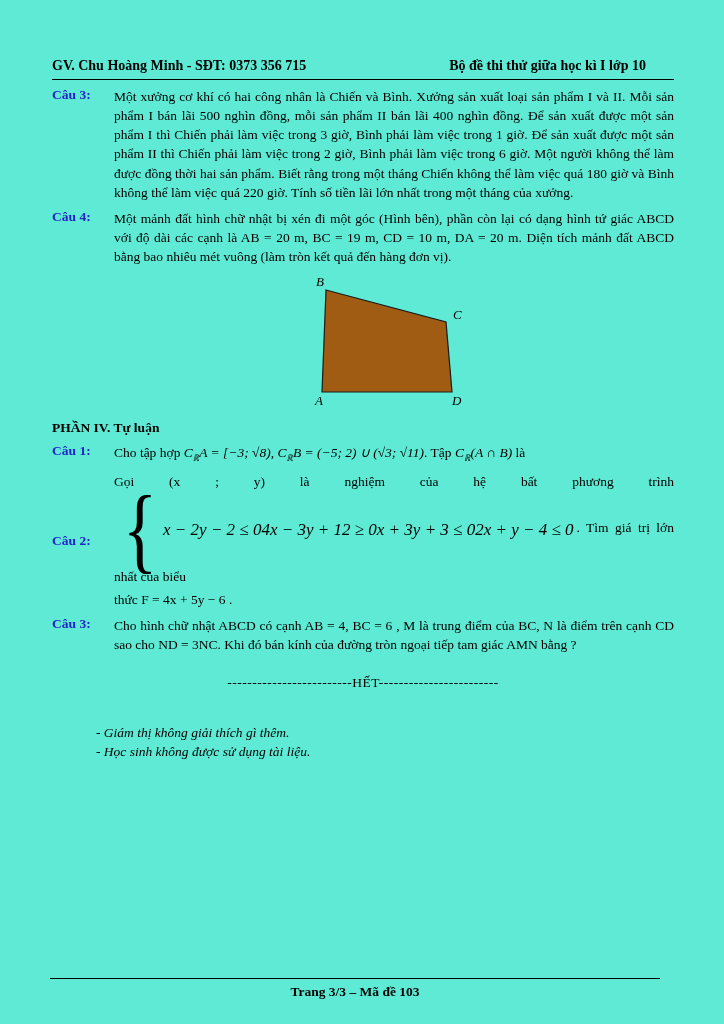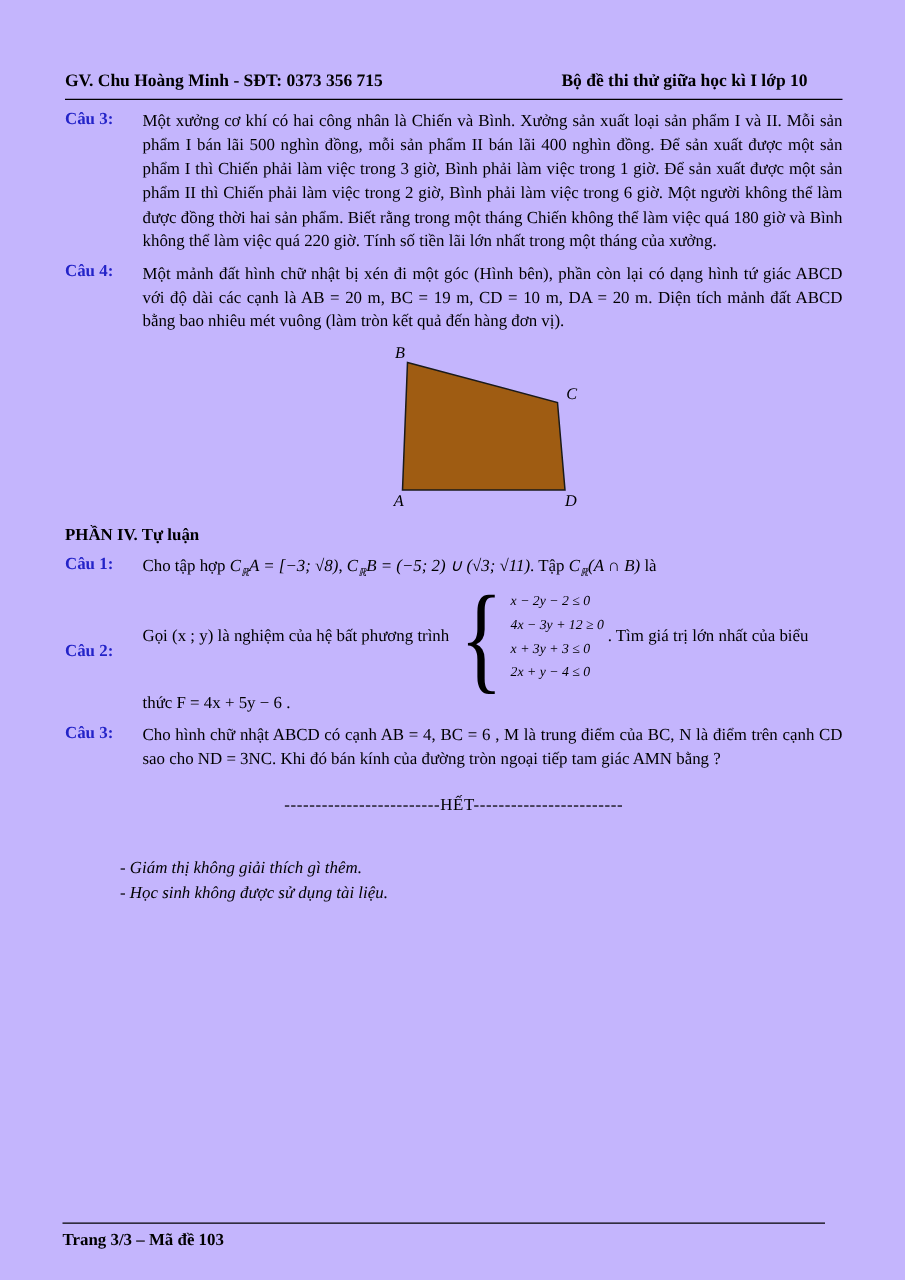--- a/index.html
+++ b/index.html
@@ -1,21 +1,21 @@
 <!DOCTYPE html>
 <html><head>
 <meta charset="utf-8">
 <style>
   * { box-sizing: border-box; }
   html, body { margin: 0; padding: 0; background: #ffffff; }
   .page {
     position: relative;
     width: 724px;
     height: 1024px;
-    background: #c4b5fd;
+    background: #5eead4;
     font-family: "Liberation Serif", serif;
     font-size: 13.5px;
     color: #000;
     overflow: hidden;
   }
   .content { padding: 14px 50px 0 52px; }
 
   .header {
     display: flex;
     justify-content: space-between;
@@ -58,23 +58,22 @@
   .brace {
     font-family: "Liberation Serif", serif;
     font-size: 96px;
     line-height: 76px;
     font-weight: 400;
     display: inline-block;
     transform: scaleX(0.75);
   }
   .sys-lines {
     display: inline-flex;
-    flex-direction: column;
     font-style: italic;
-    font-size: 11px;
+    font-size: 17px;
     line-height: 19px;
     text-align: left;
   }
   .cont-line { margin-top: 4px; }
 
   .het {
     text-align: center;
     font-weight: normal;
     margin-top: 20px;
     letter-spacing: 0.5px;
@@ -82,21 +81,21 @@
 
   .notes { margin: 32px 0 0 44px; font-style: italic; line-height: 1.45; }
 
   .footer {
     position: absolute;
     left: 50px;
     right: 64px;
     bottom: 24px;
     border-top: 1.2px solid #000;
     padding-top: 5px;
-    text-align: left;
+    text-align: center;
     font-weight: bold;
   }
 </style>
 </head>
 <body>
 
 <div class="page">
   <div class="content">
 
     <div class="header">

